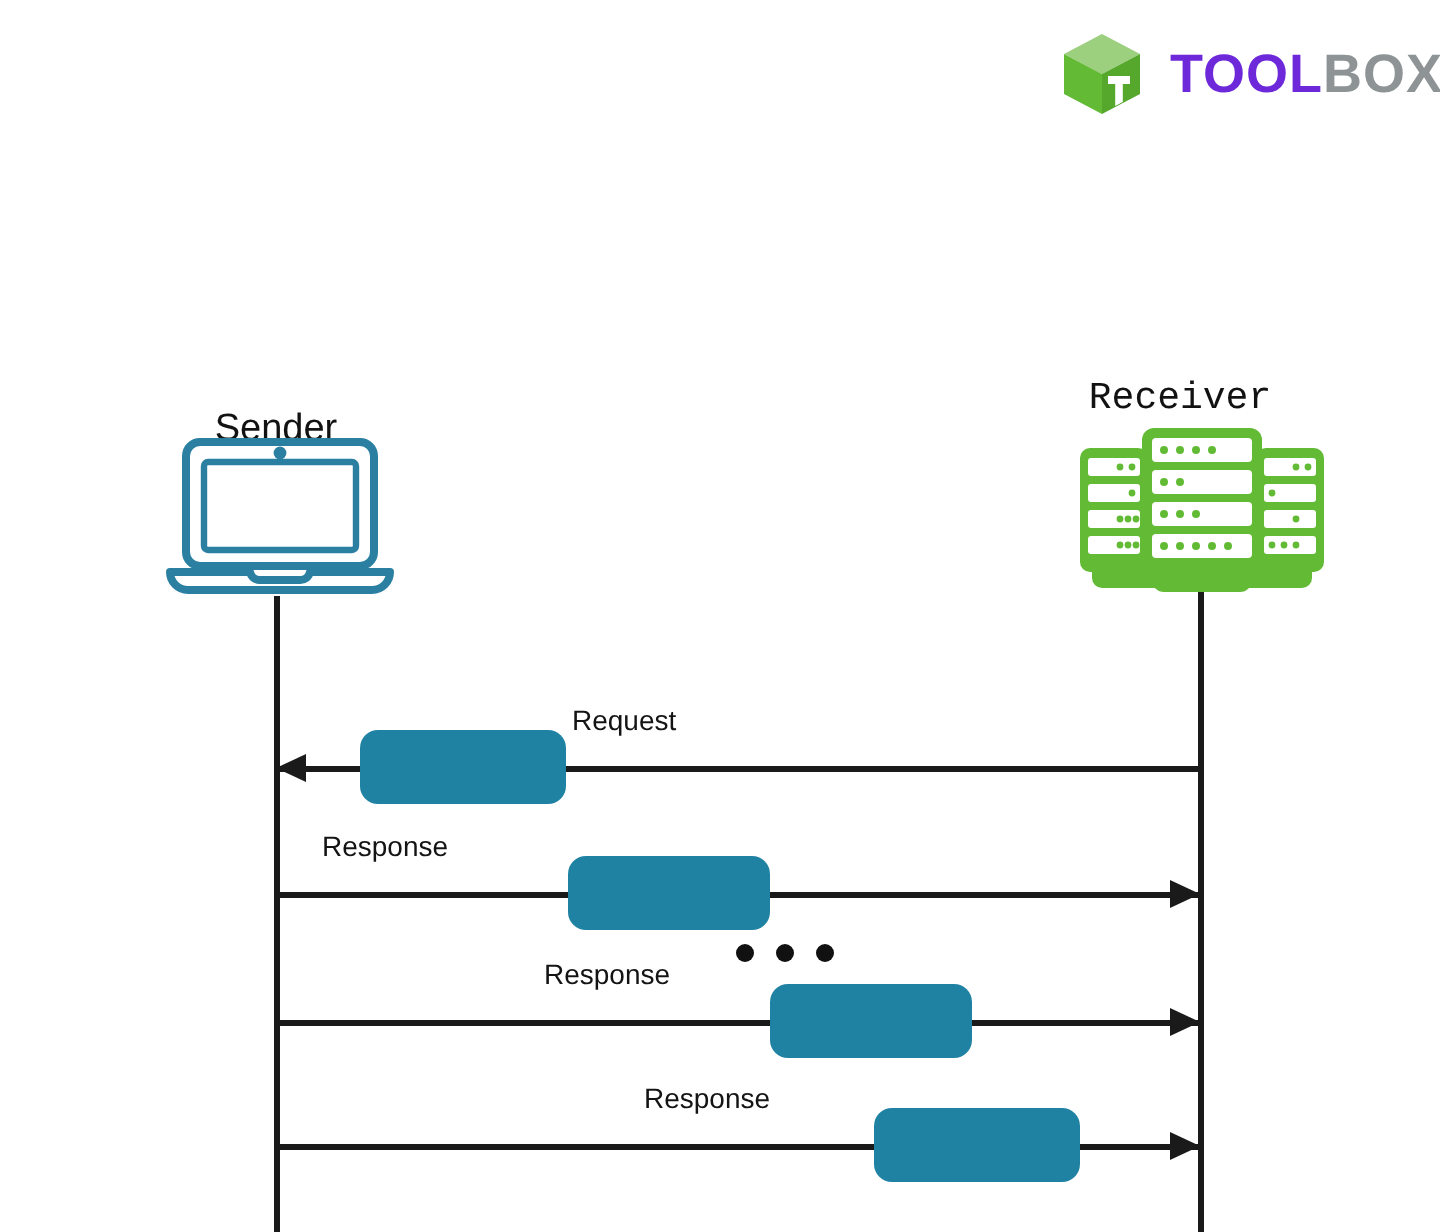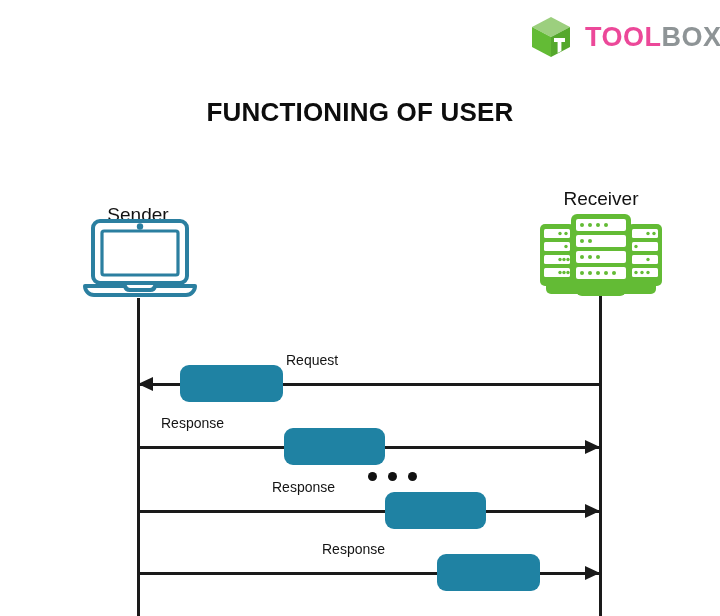--- a/index.html
+++ b/index.html
@@ -26,21 +26,21 @@
     gap: 11px;
   }
   #brand-logo .cube-wrap { width: 46px; height: 46px; display: block; }
   #brand-logo .wordmark {
     font-size: 27px;
     letter-spacing: 0.5px;
     line-height: 1;
     white-space: nowrap;
     font-family: "Liberation Sans", sans-serif;
   }
-  #brand-logo .wm-tool { font-weight: bold; color: #ec4899; }
+  #brand-logo .wm-tool { font-weight: bold; color: #6d28d9; }
   #brand-logo .wm-box  { font-weight: bold; color: #8e9496; }
 
   
   #page-title {
     position: absolute;
     top: 78px;
     left: 0;
     width: 720px;
     text-align: center;
     font-size: 26px;
@@ -61,21 +61,21 @@
 
   
   .endpoint-label {
     position: absolute;
     font-size: 19px;
     color: #121212;
     white-space: nowrap;
     text-align: center;
   }
   #sender-label   { left: 78px;  top: 204px; width: 120px; }
-  #receiver-label { left: 538px; top: 188px; width: 126px; }
+  #receiver-label { left: 527px; top: 188px; width: 126px; font-family: Liberation Mono, monospace; }
 
   
   #sender-icon   { position: absolute; left: 82px;  top: 218px; width: 116px; height: 80px; }
   #receiver-icon { position: absolute; left: 538px; top: 210px; width: 126px; height: 88px; }
 
   
   .lifeline {
     position: absolute;
     width: 3px;
     background: #1a1a1a;
@@ -139,21 +139,20 @@
       <polygon points="23,3 42,13 23,23 4,13" fill="#9ccf7e"></polygon>
       <polygon points="4,13 23,23 23,43 4,33" fill="#63bb35"></polygon>
       <polygon points="42,13 42,33 23,43 23,23" fill="#55a82c"></polygon>
       <path d="M26 24 h11 v4 h-3.6 v9 l-3.8 2 v-11 H26 z" fill="#ffffff"></path>
     </svg>
   </span>
   <span class="wordmark"><span class="wm-tool">TOOL</span><span class="wm-box">BOX</span></span>
 </div>
 
 <h1 id="page-title">
-  <span class="t-line">FUNCTIONING OF USER</span>
 </h1>
 
 <div id="diagram">
 
   <div class="endpoint-label" id="sender-label">Sender</div>
   <div id="sender-icon">
     <svg viewBox="0 0 116 80" width="116" height="80" aria-hidden="true">
       <rect x="11" y="3" width="94" height="62" rx="7" ry="7" fill="none" stroke="#2b7fa0" stroke-width="4"></rect>
       <rect x="20" y="13" width="76" height="44" rx="2" ry="2" fill="none" stroke="#2b7fa0" stroke-width="3.2"></rect>
       <circle cx="58" cy="8.5" r="3.2" fill="#2b7fa0"></circle>

